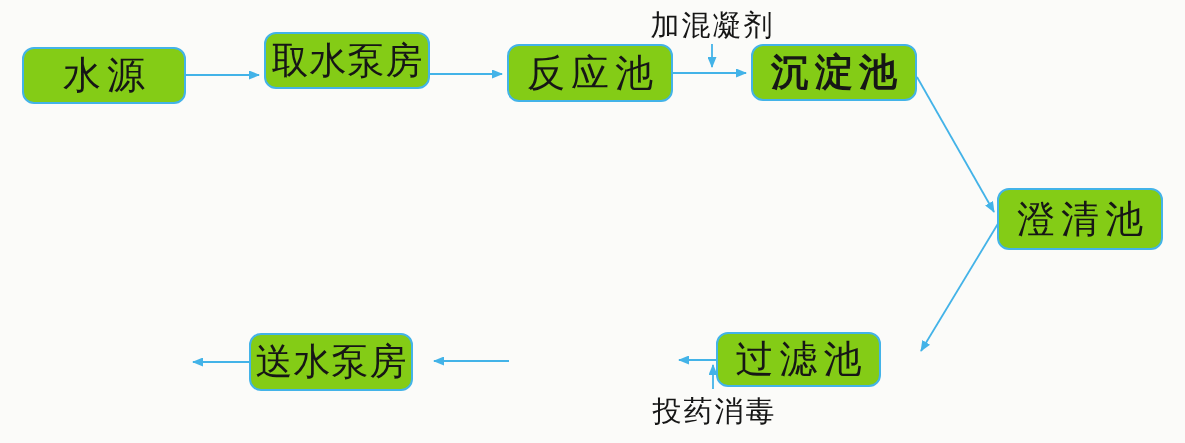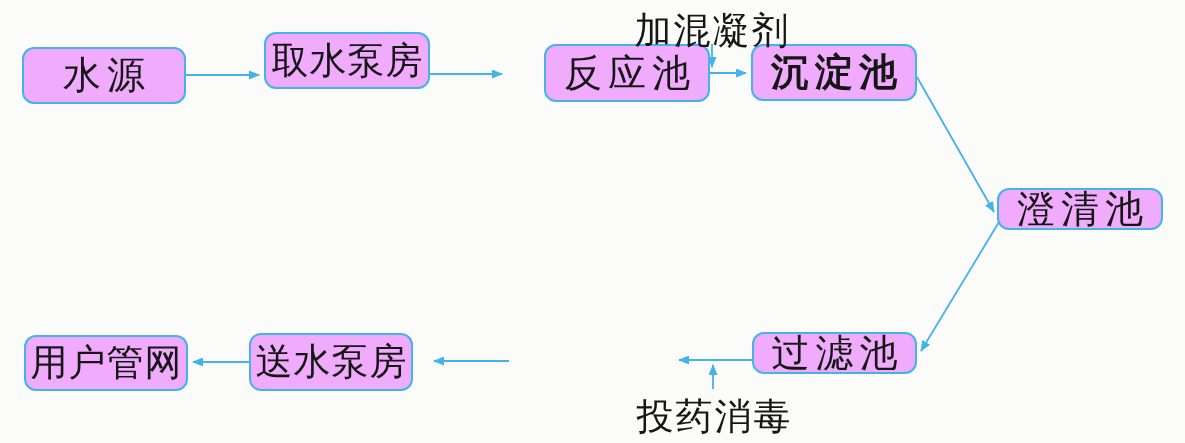--- a/index.html
+++ b/index.html
@@ -21,51 +21,51 @@
     width: 1185px;
     height: 443px;
     z-index: 1;
   }
   .node {
     position: absolute;
     z-index: 2;
     box-sizing: border-box;
     border: 2px solid #43b3e8;
     border-radius: 12px;
-    background: #f0abfc;
+    background: #84cc16;
     display: flex;
     align-items: center;
     justify-content: center;
     font-size: 38px;
     letter-spacing: 6px;
     text-indent: 6px;
     color: #161616;
     white-space: nowrap;
   }
   .node.tight {
     letter-spacing: 1px;
     text-indent: 1px;
     font-size: 37px;
   }
   .annotation {
     position: absolute;
     z-index: 2;
-    font-size: 37px;
+    font-size: 29px;
     letter-spacing: 2px;
     color: #161616;
     text-align: center;
     white-space: nowrap;
   }
   
   .n-water-source        { left: 22px;  top: 47px;  width: 164px; height: 57px; }
   .n-intake-pump-house   { left: 264px; top: 32px;  width: 166px; height: 57px; }
-  .n-reaction-pool       { left: 507px; top: 44px;  width: 166px; height: 58px; margin-left: 37px; }
+  .n-reaction-pool       { left: 507px; top: 44px;  width: 166px; height: 58px; }
   .n-sedimentation-pool  { left: 751px; top: 44px;  width: 166px; height: 57px; font-weight: bold; }
-  .n-clarification-pool  { left: 997px; top: 188px; width: 166px; height: 42px; }
-  .n-filter-pool         { left: 752px; top: 332px; width: 165px; height: 42px; }
+  .n-clarification-pool  { left: 997px; top: 188px; width: 166px; height: 62px; }
+  .n-filter-pool         { left: 716px; top: 332px; width: 165px; height: 55px; }
   .n-clear-water-pool    { left: 509px; top: 331px; width: 165px; height: 58px; }
   .n-delivery-pump-house { left: 249px; top: 333px; width: 164px; height: 58px; }
   .n-user-pipe-network   { left: 24px;  top: 335px; width: 164px; height: 56px; }
   
   .a-add-coagulant       { left: 630px; top: 6px;   width: 165px; }
   .a-dosing-disinfection { left: 632px; top: 392px; width: 165px; }
 </style>
 </head>
 <body>
 
@@ -99,19 +99,18 @@
 
   <div class="node n-sedimentation-pool">沉淀池</div>
 
   <div class="node n-clarification-pool">澄清池</div>
 
   <div class="node n-filter-pool">过滤池</div>
 
 
   <div class="node tight n-delivery-pump-house">送水泵房</div>
 
-  <div class="node tight n-user-pipe-network">用户管网</div>
 
   <div class="annotation a-add-coagulant">加混凝剂</div>
 
   <div class="annotation a-dosing-disinfection">投药消毒</div>
 
 </div>
 
 </body></html>

